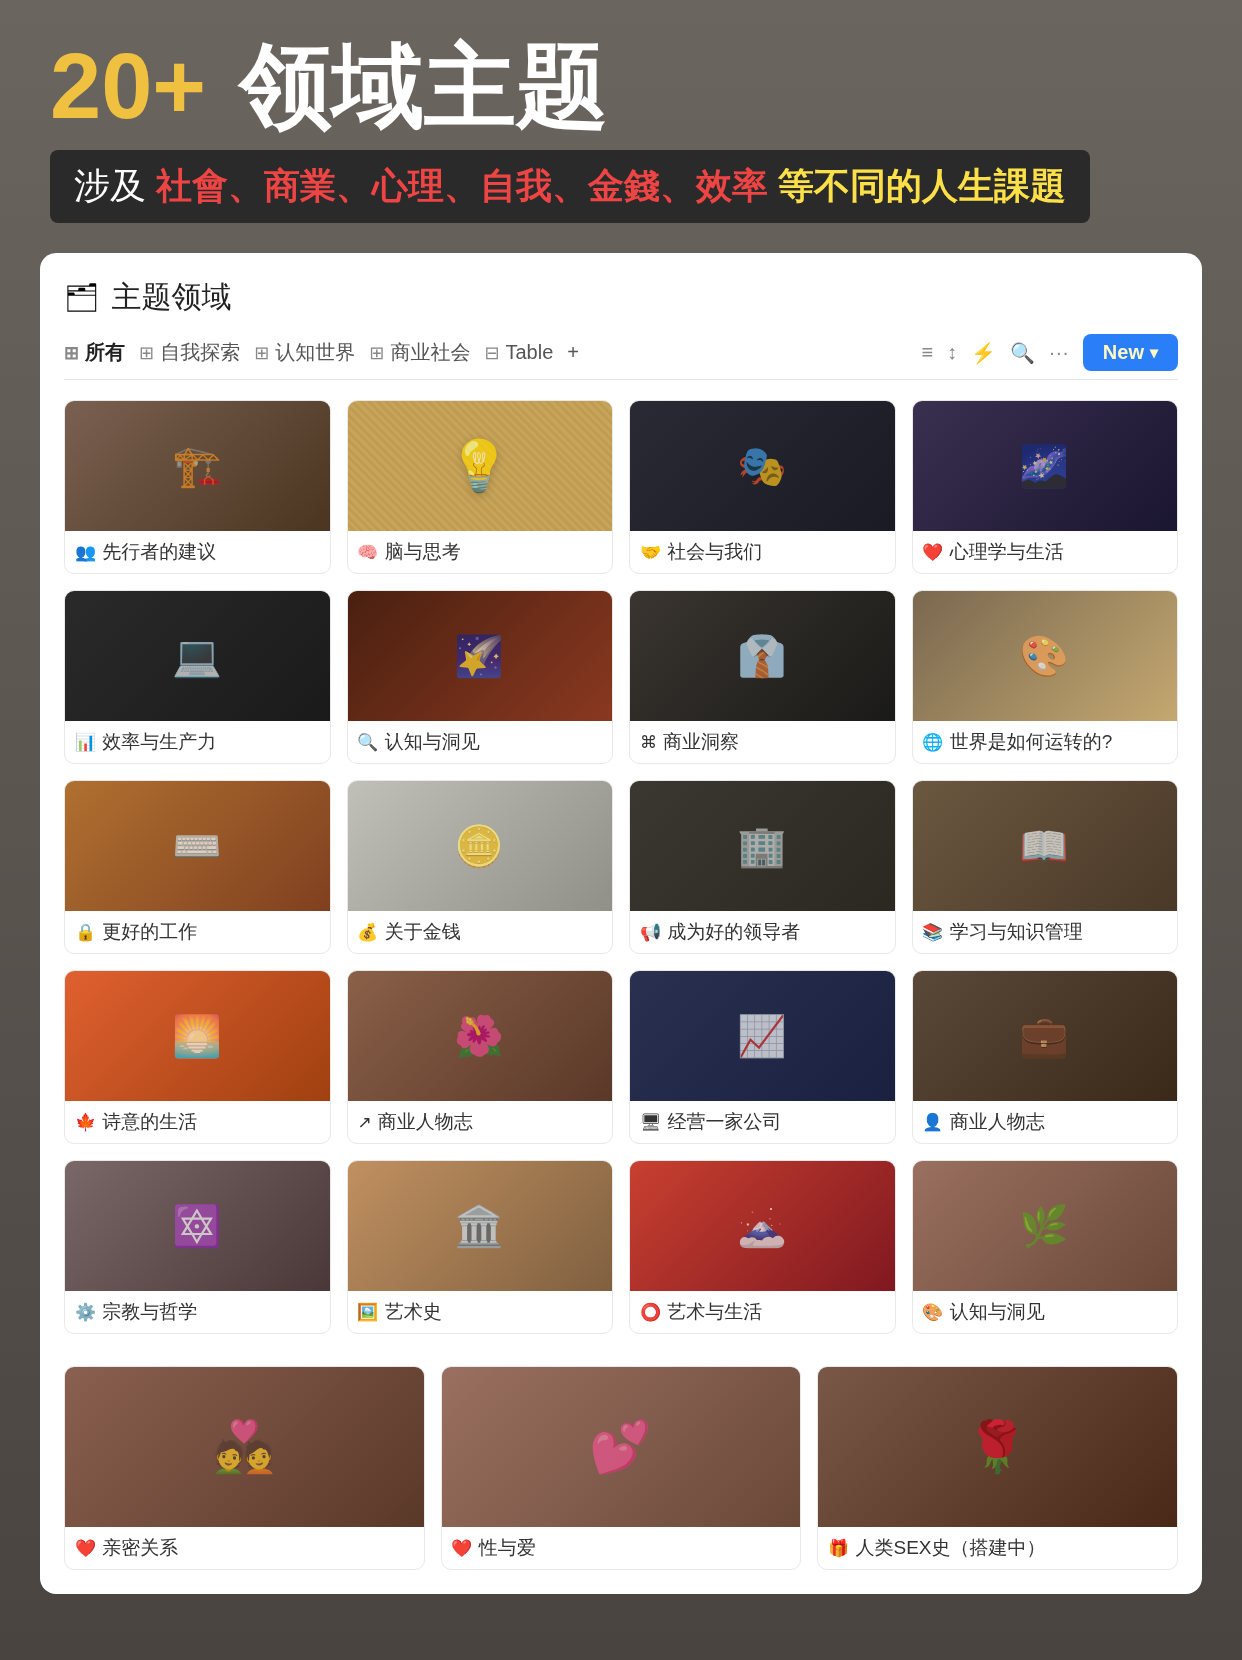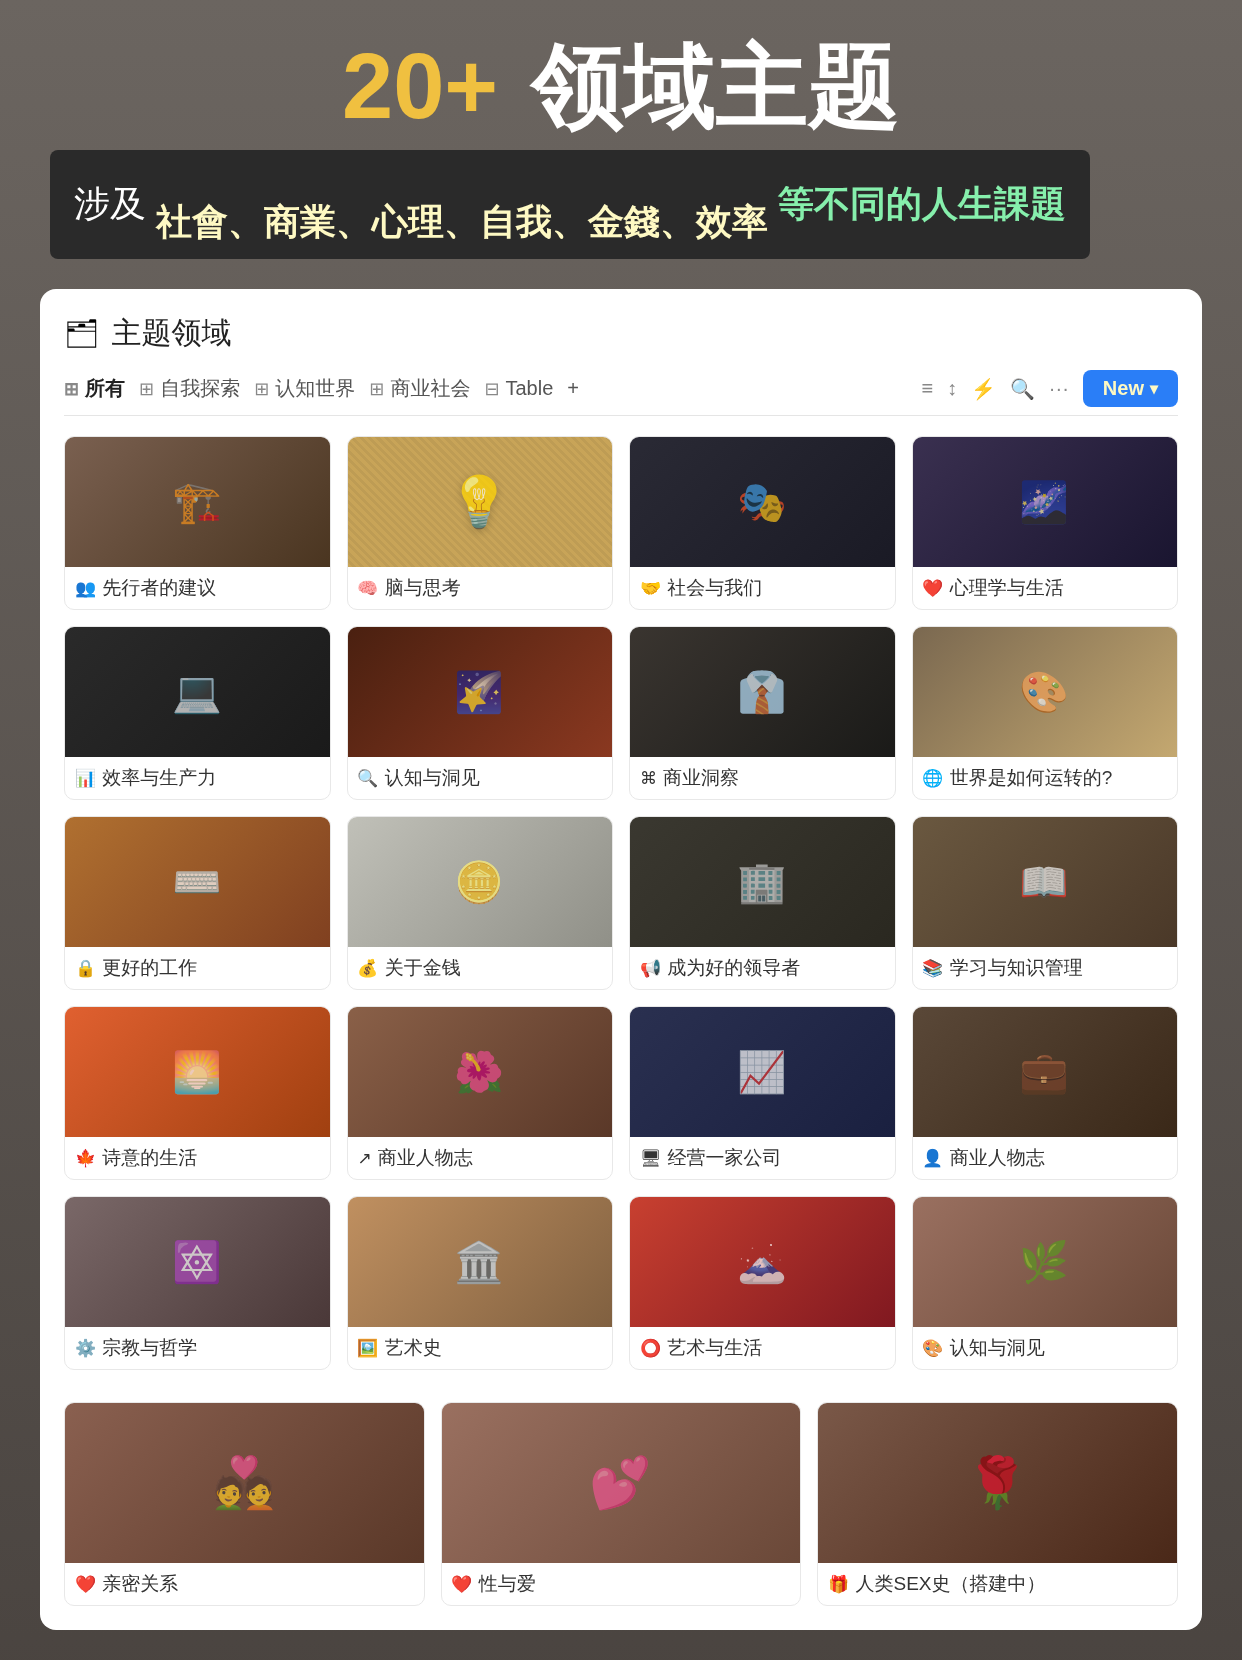--- a/index.html
+++ b/index.html
@@ -16,21 +16,20 @@
     .header-section {
       width: 100%;
       text-align: left;
       padding: 0 10px 20px 10px;
     }
     .main-title {
       display: flex;
       align-items: center;
       gap: 34px;
       margin-bottom: 18px;
-      justify-content: center;
     }
     .title-number {
       font-size: 92px;
       font-weight: 900;
       color: #f0c040;
       line-height: 1;
     }
     .title-text {
       font-size: 92px;
       font-weight: 900;
@@ -46,27 +45,26 @@
       gap: 0;
       text-align: center;
     }
     .subtitle-plain {
       font-size: 36px;
       color: #ffffff;
       font-weight: 500;
     }
     .subtitle-red {
       font-size: 36px;
-      color: #fef9c3;
+      color: #ef4444;
       font-weight: 700;
-      margin-top: 36px;
     }
     .subtitle-bold {
       font-size: 36px;
-      color: #86efac;
+      color: #fde047;
       font-weight: 700;
     }
 
     
     .main-card {
       width: 100%;
       background: #ffffff;
       border-radius: 16px;
       padding: 24px 24px 24px 24px;
       margin-top: 10px;

